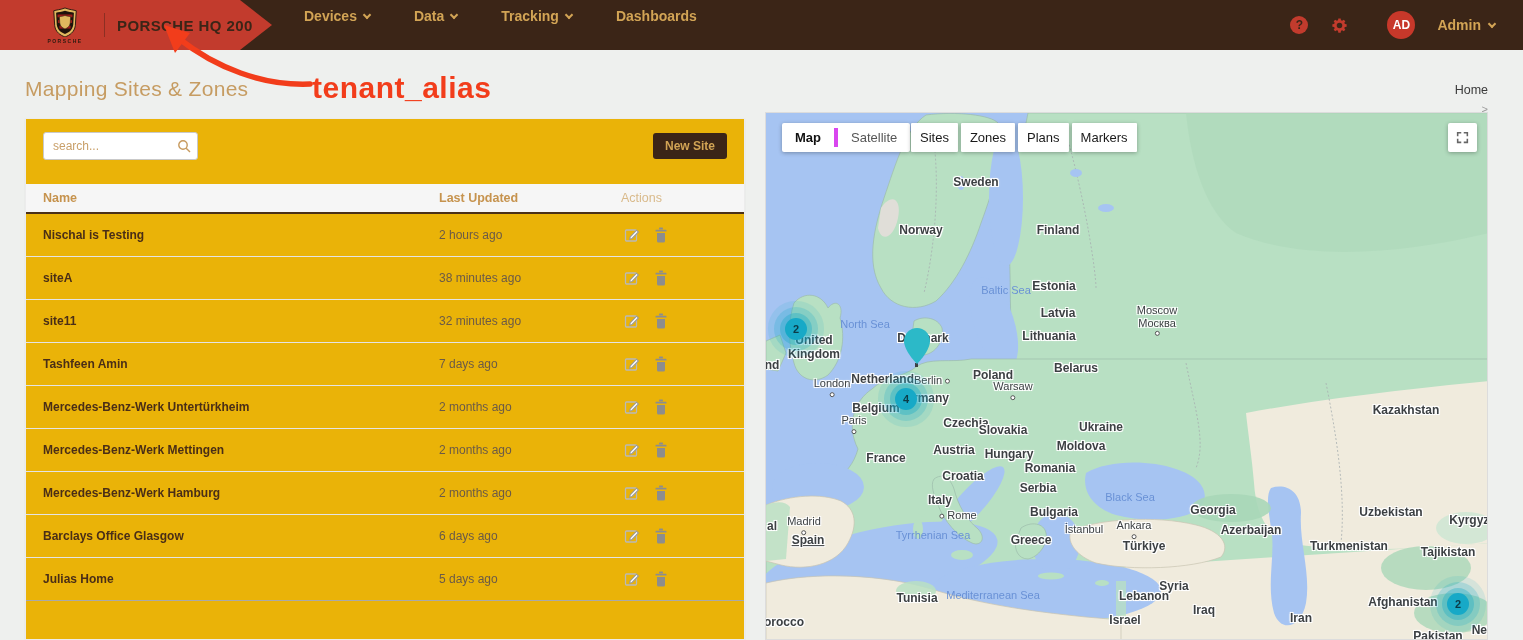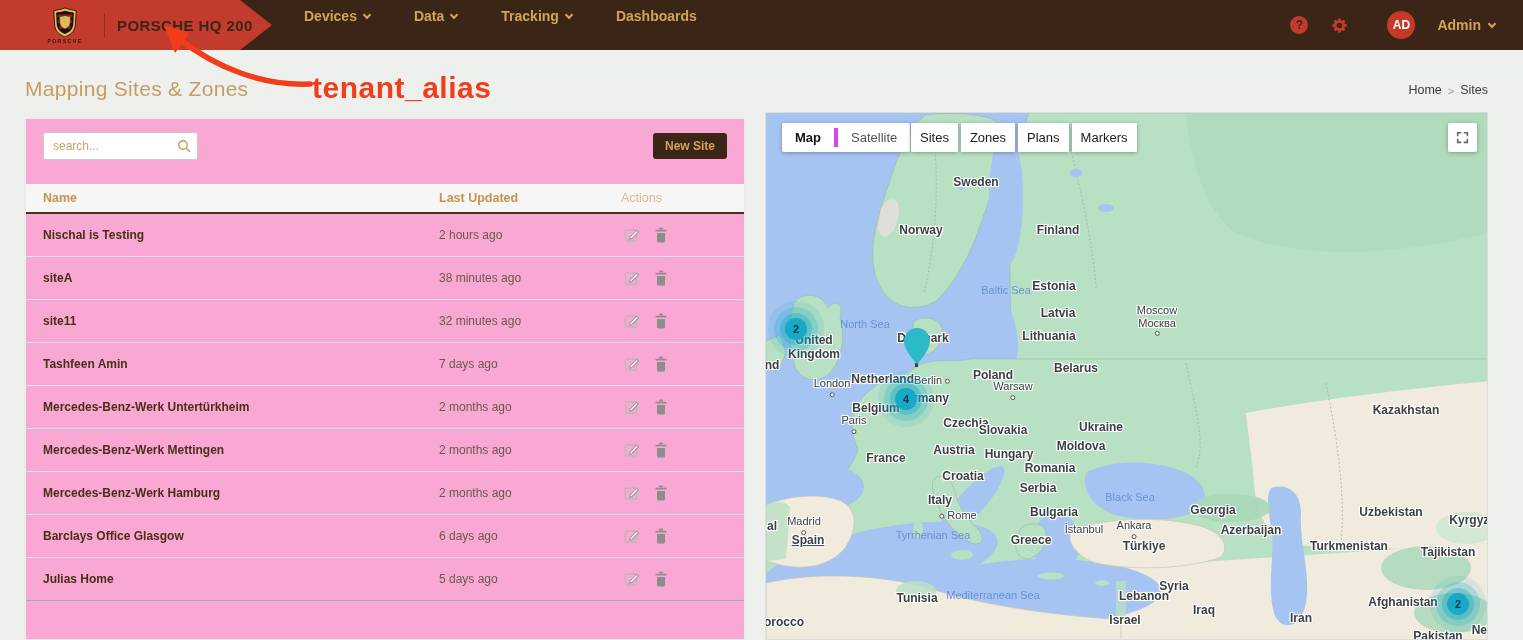--- a/index.html
+++ b/index.html
@@ -24,25 +24,25 @@
                font-size:12px; font-weight:bold; display:flex; align-items:center; justify-content:center; cursor:pointer; }
   .gear-icon { width:19px; height:19px; cursor:pointer; }
   .avatar { width:28px; height:28px; border-radius:50%; background:#c7382a; color:#fff; font-size:12px; font-weight:bold;
             display:flex; align-items:center; justify-content:center; margin-left:16px; }
   .admin-menu { display:flex; align-items:center; gap:8px; color:#d2a455; font-size:14px; font-weight:bold; cursor:pointer; }
 
   
   .page-title { position:absolute; left:25px; top:77px; font-size:21px; color:#c69c62; letter-spacing:.3px; }
   .annotation-text { position:absolute; left:312px; top:71px; font-size:30px; font-weight:bold; color:#f23d1b; letter-spacing:.5px; }
   .annotation-arrow { position:absolute; left:158px; top:22px; z-index:9; pointer-events:none; }
-  .breadcrumb { position:absolute; right:35px; top:83px; font-size:12.5px; color:#3a3a3a; display:flex; align-items:flex-end; gap:6px; }
+  .breadcrumb { position:absolute; right:35px; top:83px; font-size:12.5px; color:#3a3a3a; display:flex; align-items:flex-end; gap:6px;flex-direction:column; }
   .breadcrumb .sep { color:#9a9a9a; font-size:11px; }
 
   
-  .sites-card { position:absolute; left:25px; top:118px; width:720px; height:522px; background:#f9a8d4;
+  .sites-card { position:absolute; left:25px; top:118px; width:720px; height:522px; background:#eab308;
                 border:1px solid #ececec; box-shadow:0 1px 2px rgba(0,0,0,.05); }
   .card-toolbar { display:flex; align-items:center; justify-content:space-between; padding:13px 17px 12px 17px; }
   .search-box { position:relative; width:155px; }
   .search-box input { width:155px; height:28px; border:1px solid #c9c9c9; border-radius:3px; padding:0 26px 0 9px;
                       font-size:12px; color:#6b5a47; font-family:"Liberation Sans",sans-serif; outline:none; }
   .search-box input::placeholder { color:#c9a06a; }
   .search-icon { position:absolute; right:7px; top:7px; }
   .new-site-btn { height:26px; padding:0 12px; background:#3b2517; color:#d2a455; border:none; border-radius:3px;
                   font-size:12px; font-weight:bold; font-family:"Liberation Sans",sans-serif; cursor:pointer; }
   .thead { display:grid; grid-template-columns:396px 182px auto; align-items:center; height:30px; background:#f6f6f6;

